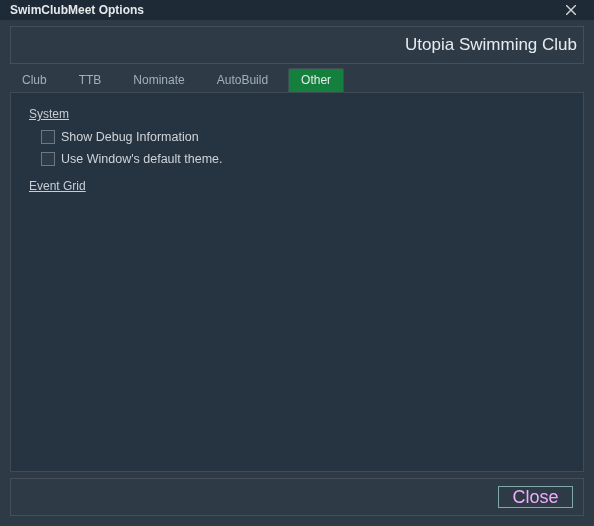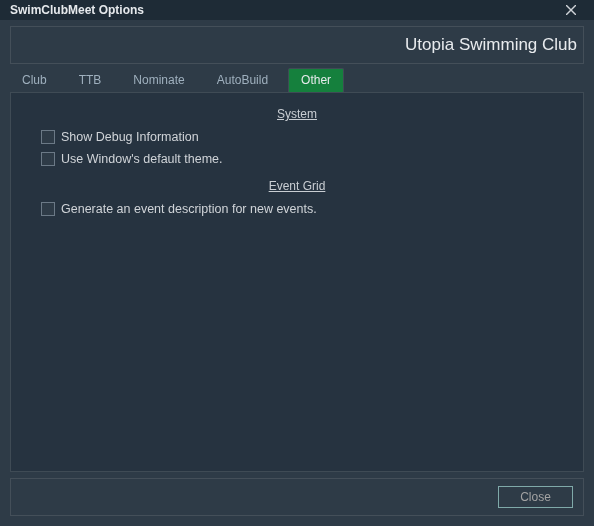--- a/index.html
+++ b/index.html
@@ -83,21 +83,20 @@
     height: 100%;
     padding: 14px 18px;
   }
   .section-title {
     color: #c9ced3;
     font-size: 12px;
     text-decoration: underline;
     margin-bottom: 6px;
     margin-top: 0;
     display: block;
-    text-align: center;
   }
   .section-title.gap-top { margin-top: 10px; }
   .check-row {
     display: flex;
     align-items: center;
     margin: 2px 12px;
     height: 20px;
   }
   .check-box {
     width: 14px;
@@ -133,22 +132,22 @@
     display: flex;
     align-items: center;
     justify-content: flex-end;
     padding: 0 10px;
   }
   .btn {
     width: 75px;
     height: 22px;
     background: #2e3b47;
     border: 1px solid #7fa9a9;
-    color: #a3a3a3;
-    font-size: 12px;
+    color: #f0abfc;
+    font-size: 18px;
     cursor: pointer;
     display: flex;
     align-items: center;
     justify-content: center;
   }
 </style>
 </head>
 <body>
 
 <div class="window">
@@ -186,24 +185,20 @@
         <span class="check-label">Show Debug Information</span>
       </div>
 
       <div class="check-row">
         <span class="check-box"></span>
         <span class="check-label">Use Window's default theme.</span>
       </div>
 
       <span class="section-title gap-top">Event Grid</span>
 
-      <div class="check-row">
-        <span class="check-box"></span>
-        <span class="check-label">Generate an event description for new events.</span>
-      </div>
 
 
     </div>
   </div>
 
   <div class="footer">
     <div class="btn">Close</div>
   </div>
 
 </div>

